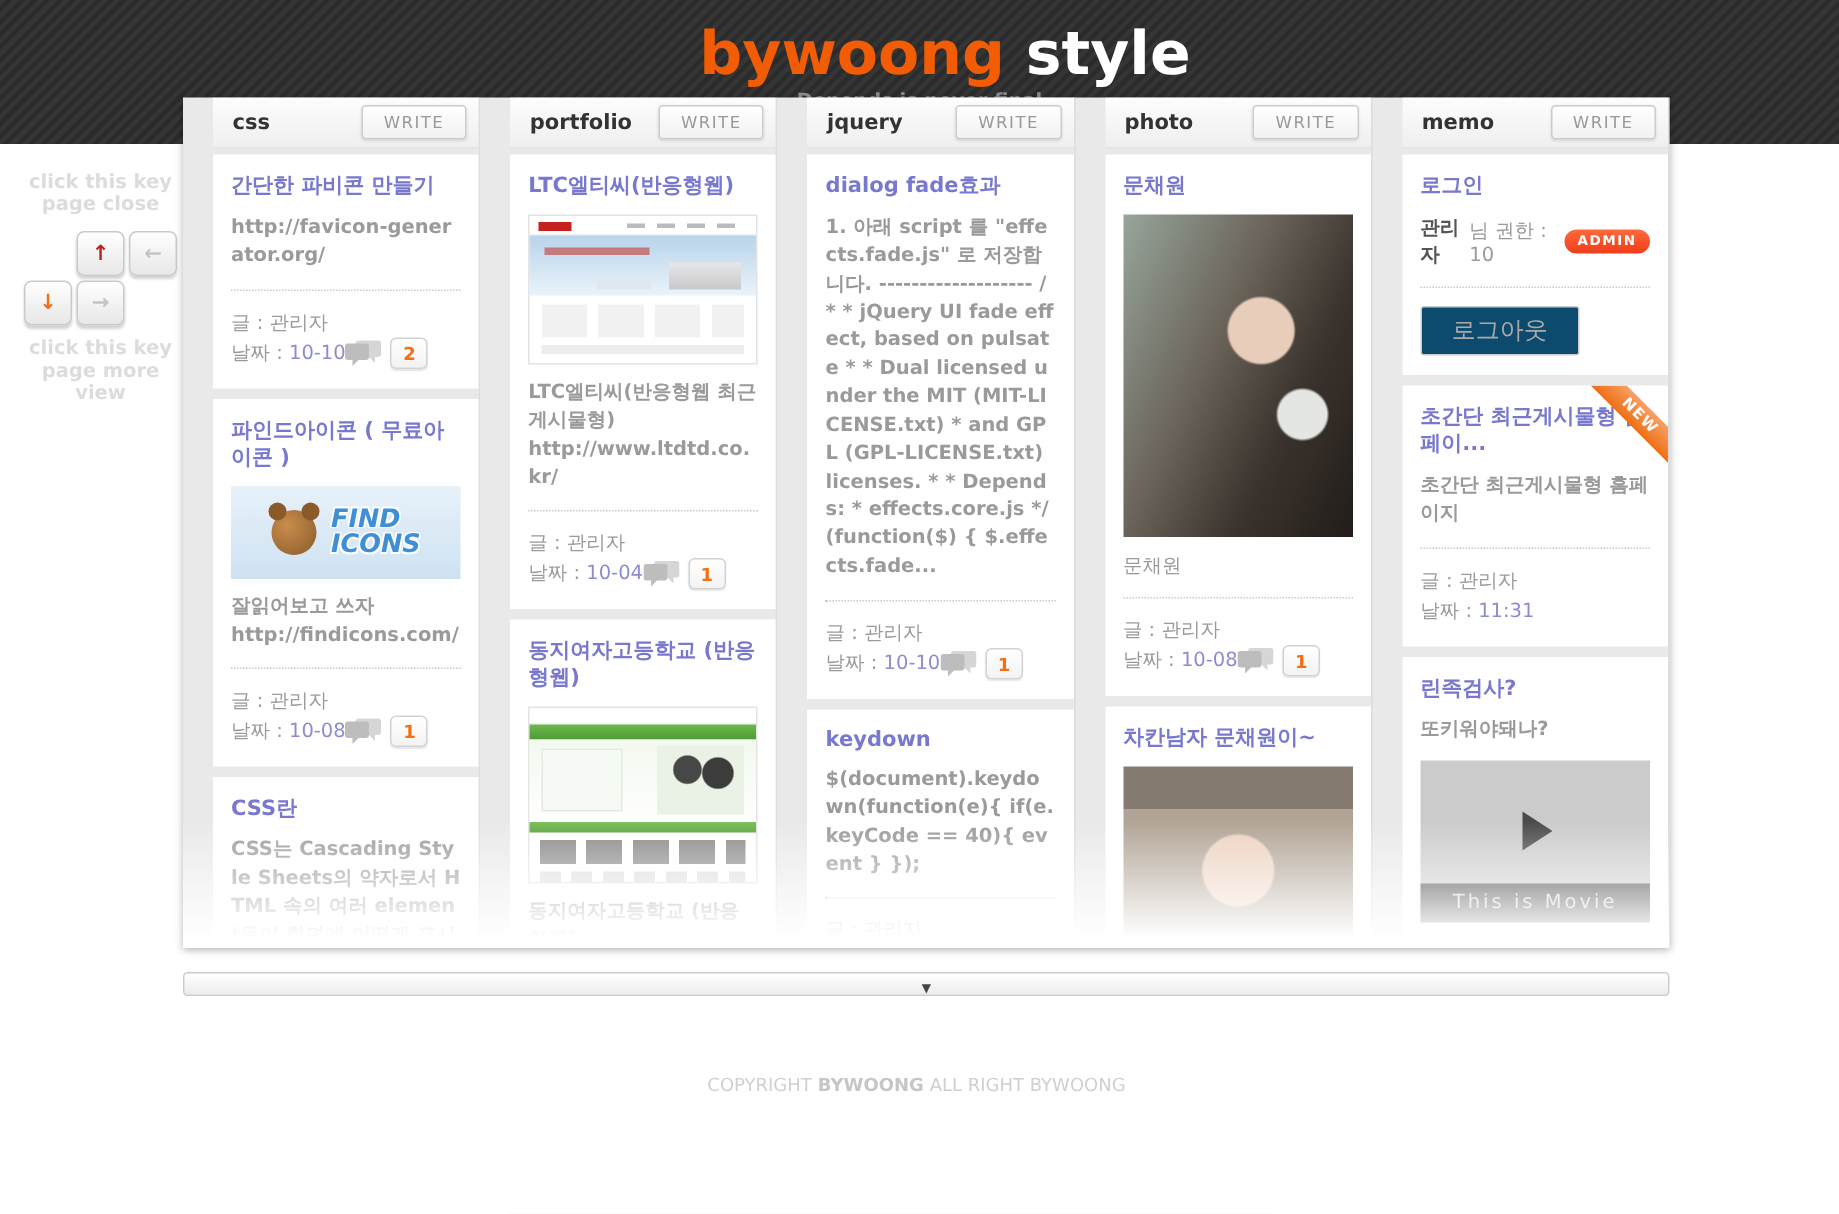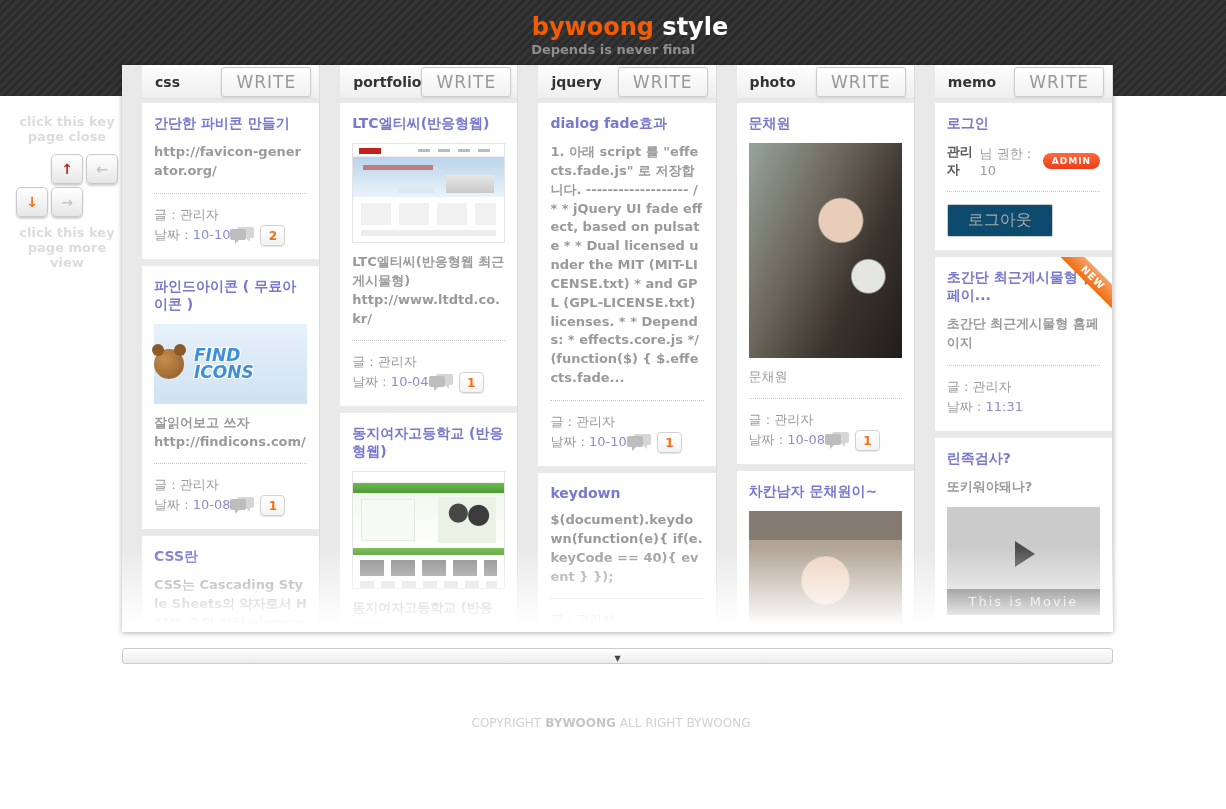--- a/index.html
+++ b/index.html
@@ -2,21 +2,21 @@
 <html><head>
 <meta charset="utf-8">
 <style>
   * { box-sizing: border-box; }
   html,body { margin:0; padding:0; width:1226px; height:809px; overflow:hidden;
     background:#fff; font-family:"DejaVu Sans","Liberation Sans",sans-serif; }
 
   
   .topbar { height:96px; background:#2d2d2d;
     background-image:repeating-linear-gradient(135deg, rgba(255,255,255,.04) 0 3px, rgba(0,0,0,.05) 3px 6px); }
-  .brand { margin:0; padding-top:13px; text-align:center; font-size:24px; font-weight:bold; color:#fff; letter-spacing:0;padding-left:34px; }
+  .brand { margin:0; padding-top:13px; text-align:center; font-size:40px; font-weight:bold; color:#fff; letter-spacing:0;padding-left:34px; }
   .brand .primary { color:#f25c05; }
   .tagline { margin:1px 0 0; text-align:center; font-size:13px; font-weight:bold; color:#8f8f8f; }
 
   
   .content { position:relative; margin-top:-31px; }
 
   
   .keyhelp { position:absolute; left:14px; top:50px; width:106px; text-align:center; }
   .hint { margin:0; color:#dcdcdc; font-weight:bold; font-size:13px; line-height:1.15; }
   .keys { display:grid; grid-template-columns:repeat(3,32px); gap:3px; justify-content:center; margin:9px 0; }
@@ -27,42 +27,42 @@
   .key.down { color:#f07018; }
 
   
   .panel { margin-left:122px; width:991px; height:567px; display:flex; position:relative;
     background:#e9e9e9; box-shadow:0 1px 5px rgba(0,0,0,.3); overflow:hidden; }
   .column { flex:1 1 0; display:flex; flex-direction:column; border-right:1px solid #dcdcdc; min-width:0;margin-left:20px; }
   .column:last-child { border-right:none; }
   .col-head { height:34px; flex:0 0 34px; background:linear-gradient(#fdfdfd,#efefef);
     border-bottom:1px solid #e2e2e2; display:flex; align-items:center; justify-content:space-between; padding:0 8px 0 13px; }
   .col-title { font-size:14px; font-weight:bold; color:#333; }
-  .write-btn { font-size:17px; letter-spacing:1px; color:#999; background:linear-gradient(#fff,#f1f1f1);
+  .write-btn { font-size:11px; letter-spacing:1px; color:#999; background:linear-gradient(#fff,#f1f1f1);
     border:1px solid #ccc; border-radius:3px; padding:4px 14px; cursor:pointer;
     box-shadow:0 1px 2px rgba(0,0,0,.12); font-family:inherit; }
   .col-body { flex:1; background:#e9e9e9; padding-top:4px; }
 
   .post { background:#fff; margin-bottom:7px; padding:12px 12px 13px; position:relative; overflow:hidden; }
   .post-title { margin:0 0 10px; font-size:14px; font-weight:bold; color:#7878cf; cursor:pointer; }
   .post-body { margin:0; font-size:13px; color:#9a9a9a; line-height:1.45; white-space:pre-line; word-break:break-all;font-weight:bold; }
   .dotted { border-top:1px dotted #c8c8c8; margin:12px 0 10px; }
   .meta { display:flex; align-items:flex-end; font-size:13px; color:#9a9a9a; }
   .meta p { margin:2px 0; }
   .date { color:#8c8cd0; }
   .meta-right { display:flex; align-items:center; gap:6px; }
   .bubble { cursor:pointer; line-height:0; }
   .count { display:inline-block; min-width:25px; height:21px; line-height:21px; text-align:center;
     border:1px solid #d2d2d2; border-radius:4px; background:linear-gradient(#fff,#f3f3f3);
     color:#f56f12; font-weight:bold; font-size:12px; box-shadow:0 1px 1px rgba(0,0,0,.1); cursor:pointer; }
 
   .thumb { margin:2px 0 10px; cursor:pointer; }
 
   
-  .img-find { height:80px; background:linear-gradient(#e7f1fa,#cfe2f2); display:flex; align-items:center; gap:10px; }
+  .img-find { height:62px; background:linear-gradient(#e7f1fa,#cfe2f2); display:flex; align-items:center; justify-content:center; gap:10px; }
   .bear { width:30px; height:30px; border-radius:50%; background:radial-gradient(circle at 35% 35%, #c98d4d, #8a5a28); position:relative; flex:0 0 30px; }
   .bear:before, .bear:after { content:""; position:absolute; top:-5px; width:12px; height:12px; border-radius:50%; background:#8a5a28; }
   .bear:before{ left:-2px; } .bear:after{ right:-2px; }
   .find-text { font-size:17px; line-height:1; font-weight:bold; font-style:italic; color:#3f8fd6; white-space:pre-line;
     text-shadow:1px 1px 0 #fff,-1px -1px 0 #fff,1px -1px 0 #fff,-1px 1px 0 #fff; }
 
   
   .img-ltc { height:100px; border:1px solid #e3e3e3; background:#fff; }
   .ltc-nav { height:13px; border-bottom:1px solid #eee; position:relative; }
   .ltc-nav:before { content:""; position:absolute; left:6px; top:4px; width:22px; height:6px; background:#c5211f; }

